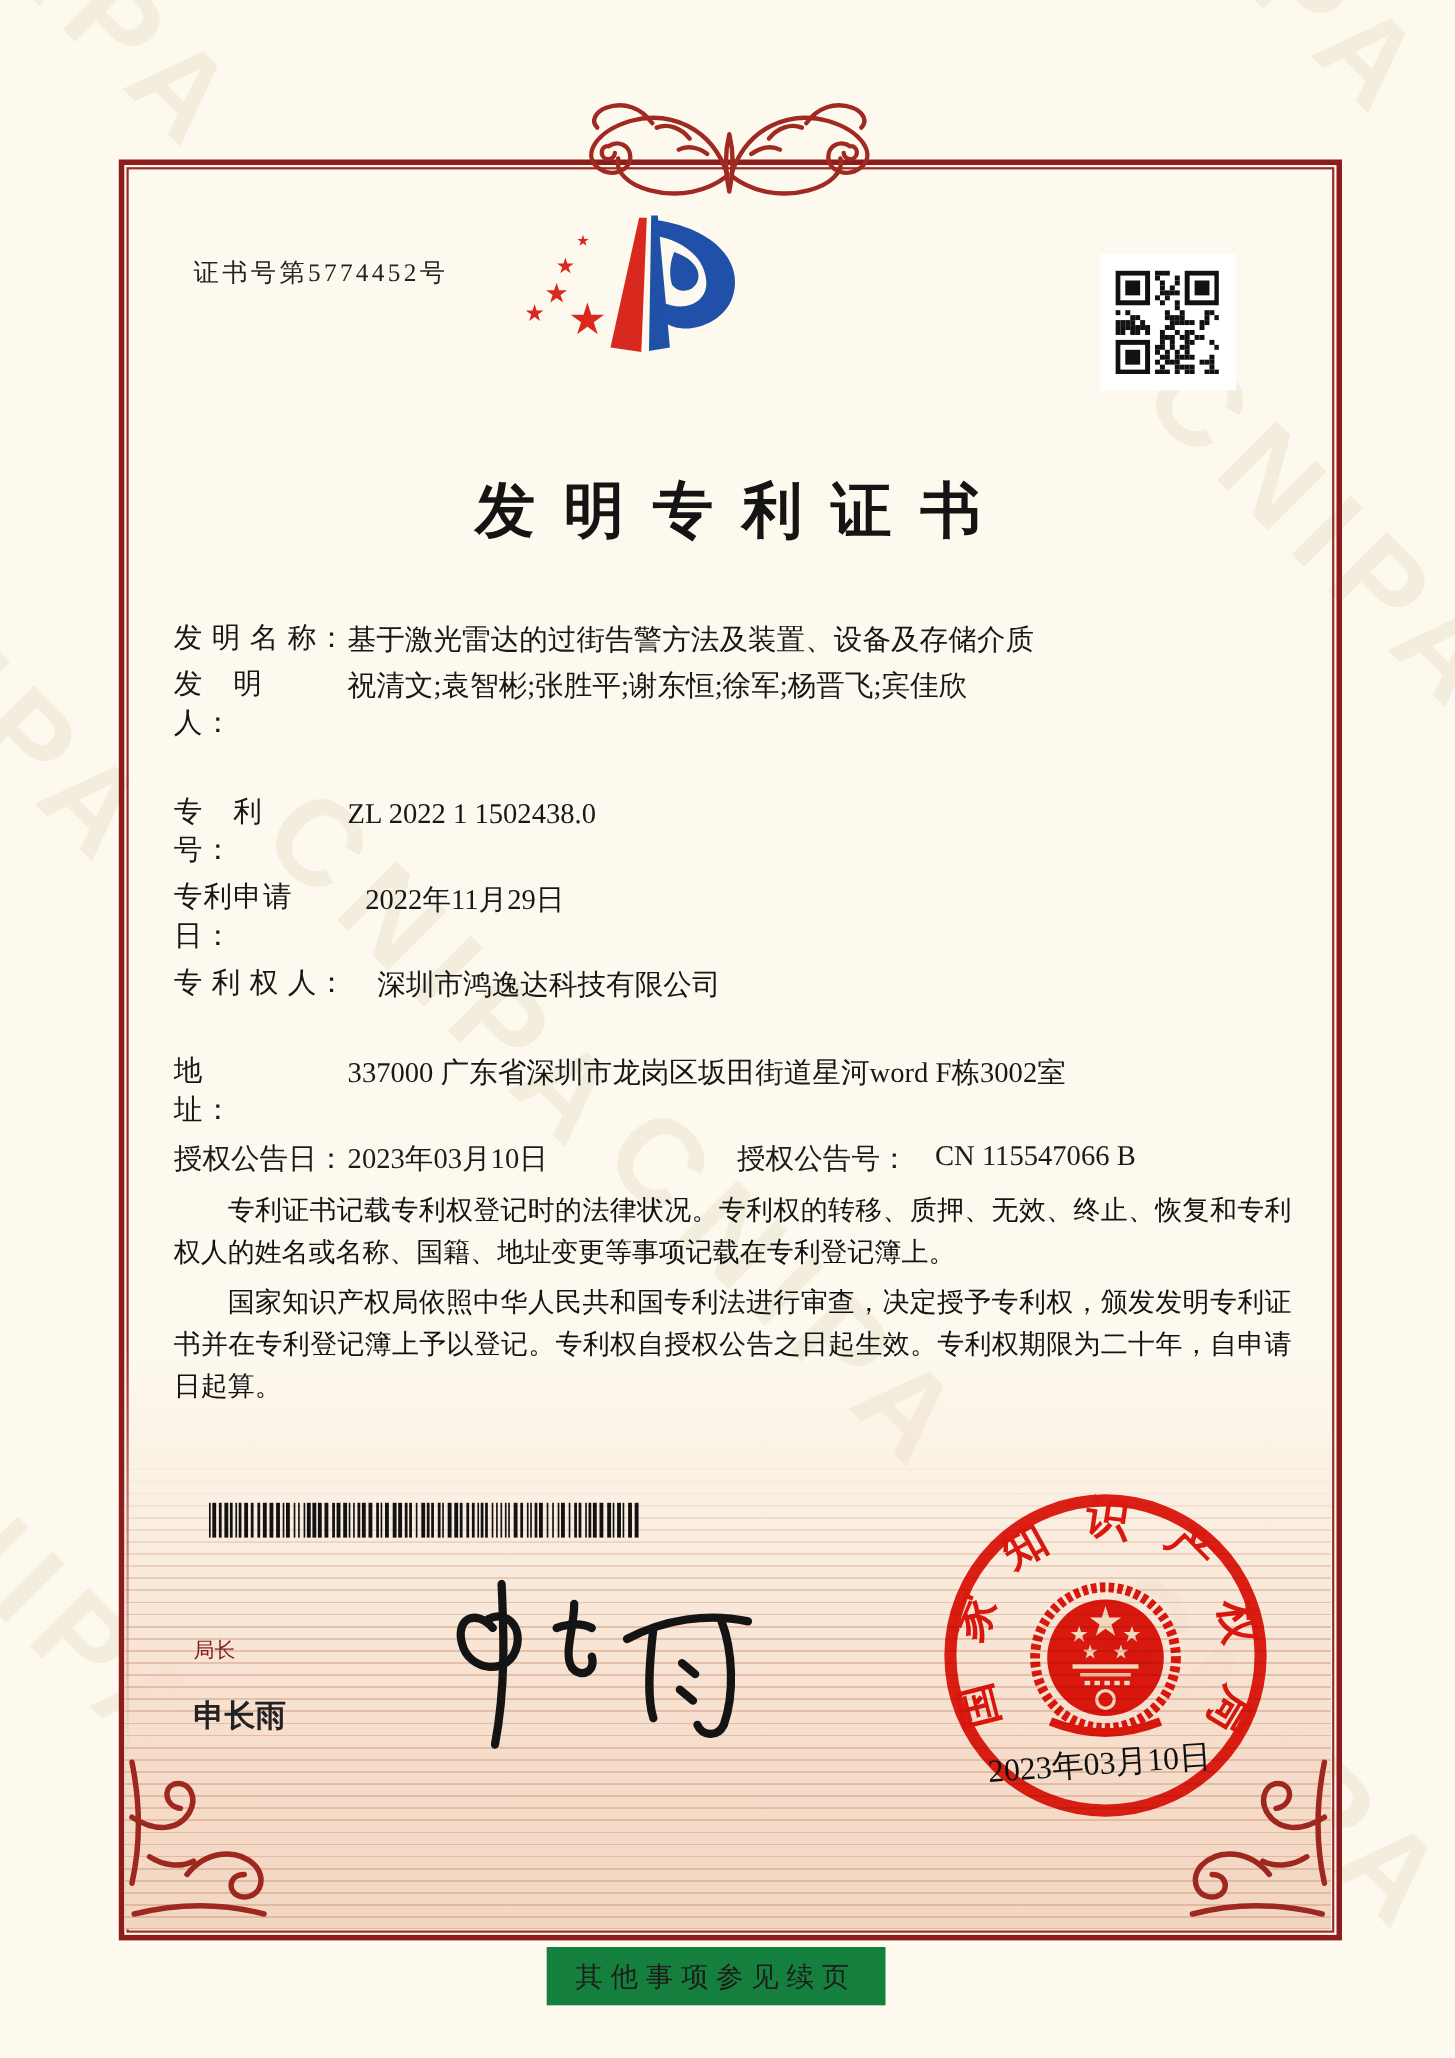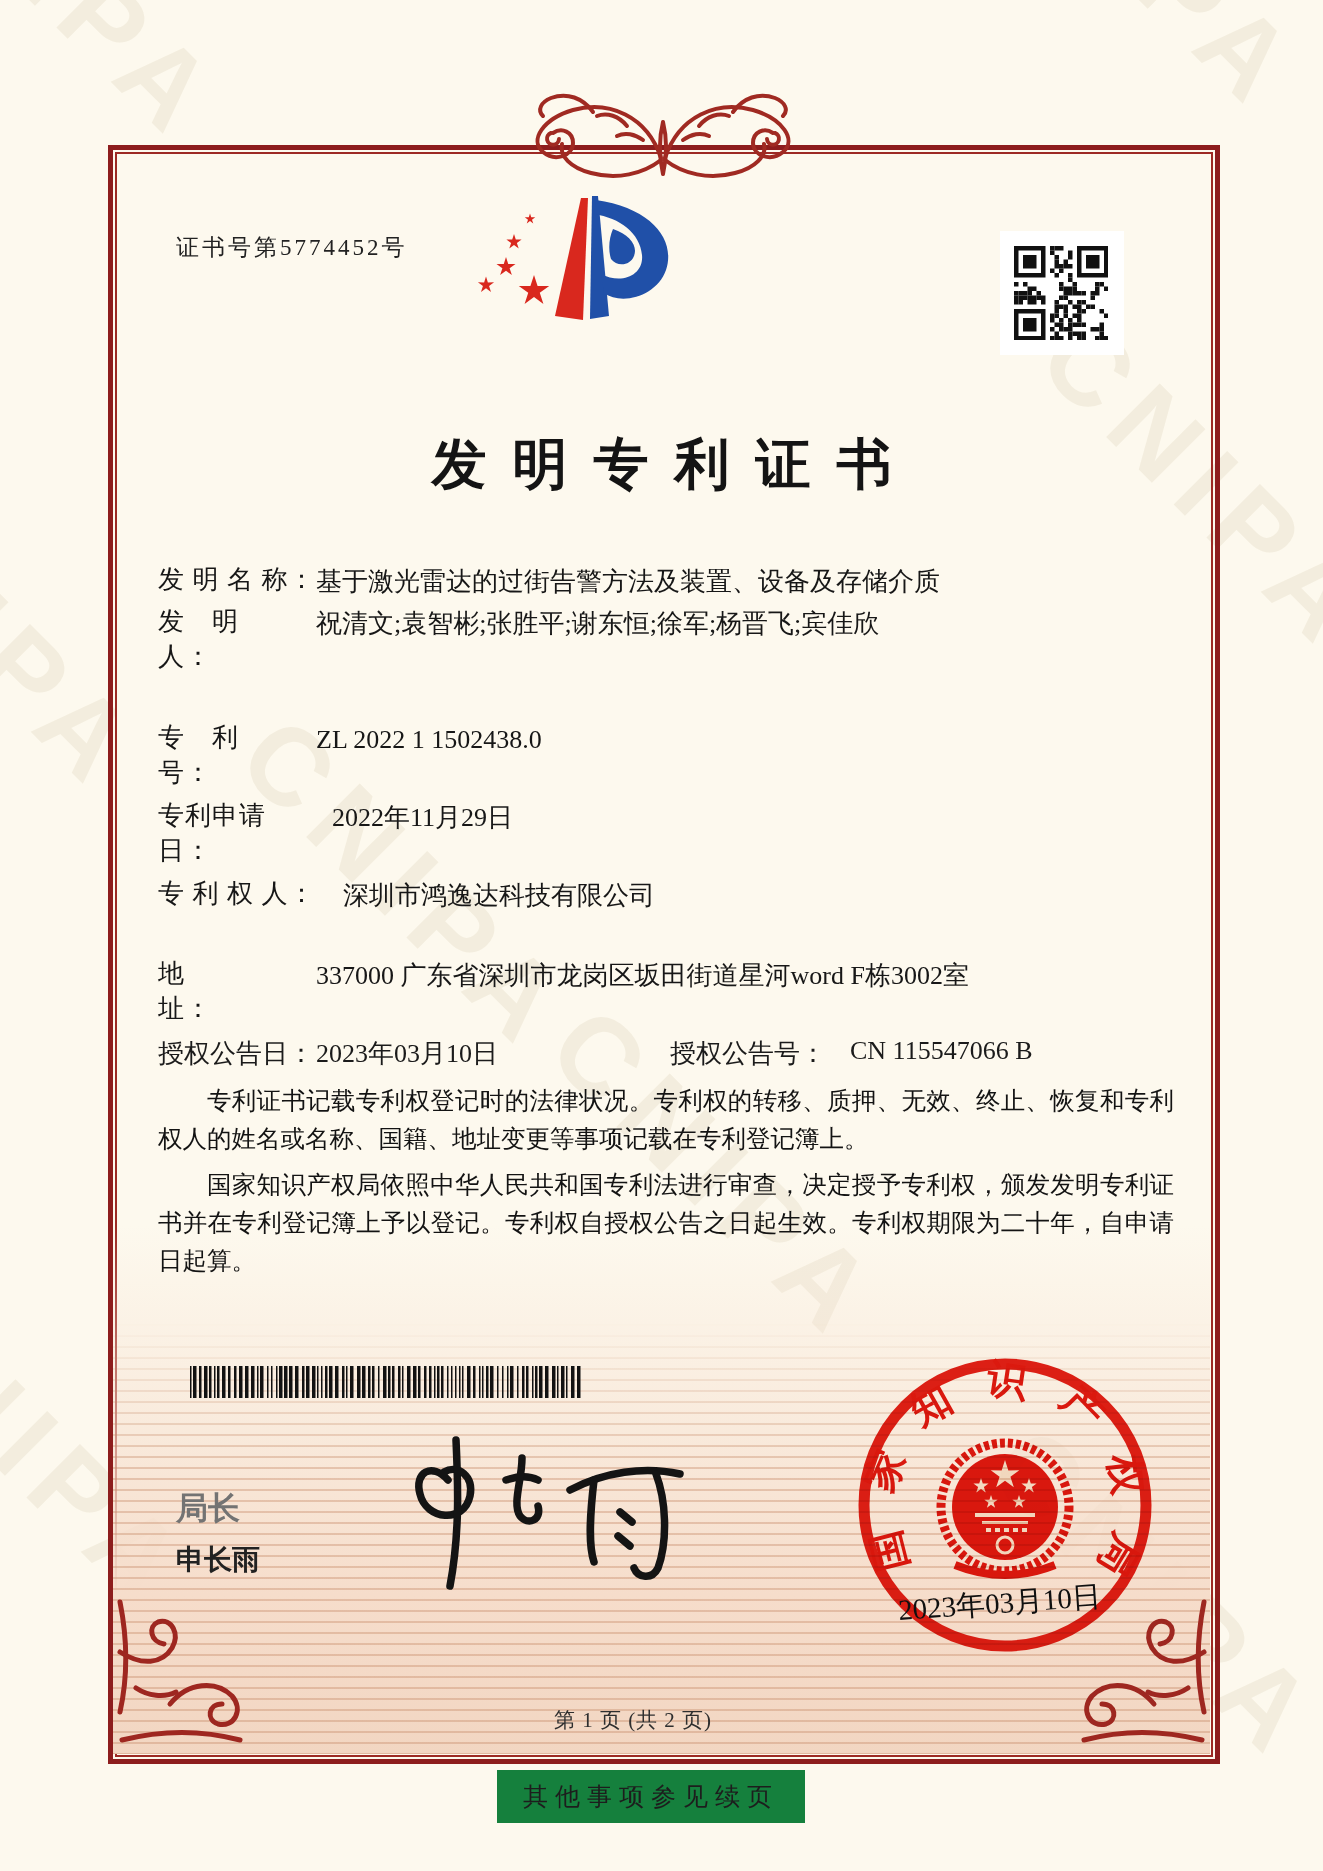--- a/index.html
+++ b/index.html
@@ -85,21 +85,21 @@
   .body-text{
     position:absolute;left:158px;top:1082px;width:1016px;
     font-size:24.5px;line-height:38px;text-align:justify;color:#131313;
   }
   .body-text p{margin:0 0 8px 0;text-indent:2em;}
   
   .barcode{position:absolute;left:190px;top:1366px;width:396px;height:32px;}
   .signer-title{
     position:absolute;left:176px;top:1487px;
     font-family:"Liberation Sans","DejaVu Sans",sans-serif;
-    font-size:32px;font-weight:700;color:#737373;
+    font-size:19px;font-weight:400;color:#7f1d1d;
   }
   .signer-name{
     position:absolute;left:176px;top:1541px;
     font-family:"Liberation Sans","DejaVu Sans",sans-serif;
     font-size:28px;font-weight:600;color:#222;
   }
   .signature{position:absolute;left:398px;top:1428px;width:310px;height:168px;}
   .seal{position:absolute;left:855px;top:1352px;width:300px;height:306px;mix-blend-mode:multiply;}
   .seal-date{
     position:absolute;left:898px;top:1583px;width:230px;
@@ -486,16 +486,15 @@
         <rect x="149" y="173" width="5" height="4"></rect>
           <rect x="158" y="173" width="5" height="4"></rect>
         <rect x="167" y="173" width="5" height="4"></rect>
       </g>
       <circle cx="150" cy="190" r="8" fill="none" stroke="#fbf2e6" stroke-width="3"></circle>
       <path d="M100,210 Q150,230 200,210" fill="none" stroke="#e01a10" stroke-width="8"></path>
     </g>
   </svg>
   <div class="seal-date">2023年03月10日</div>
 
-  <div class="page-num">第 1 页 (共 2 页)</div>
   <div class="cont-note">其他事项参见续页</div>
 
 </div>
 
 </body></html>

